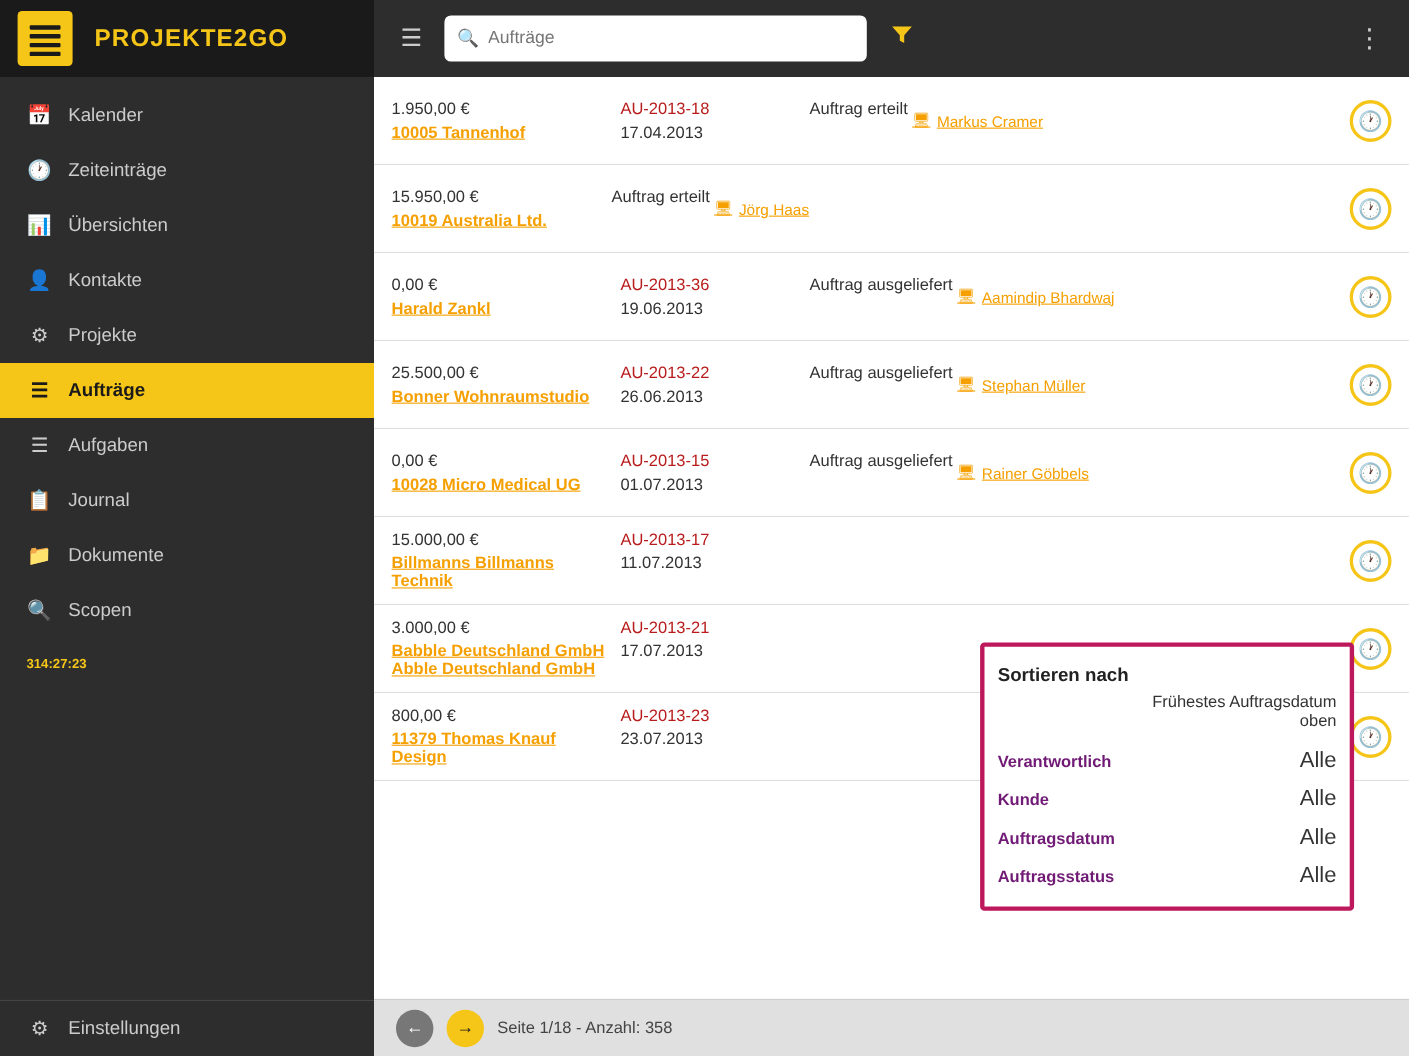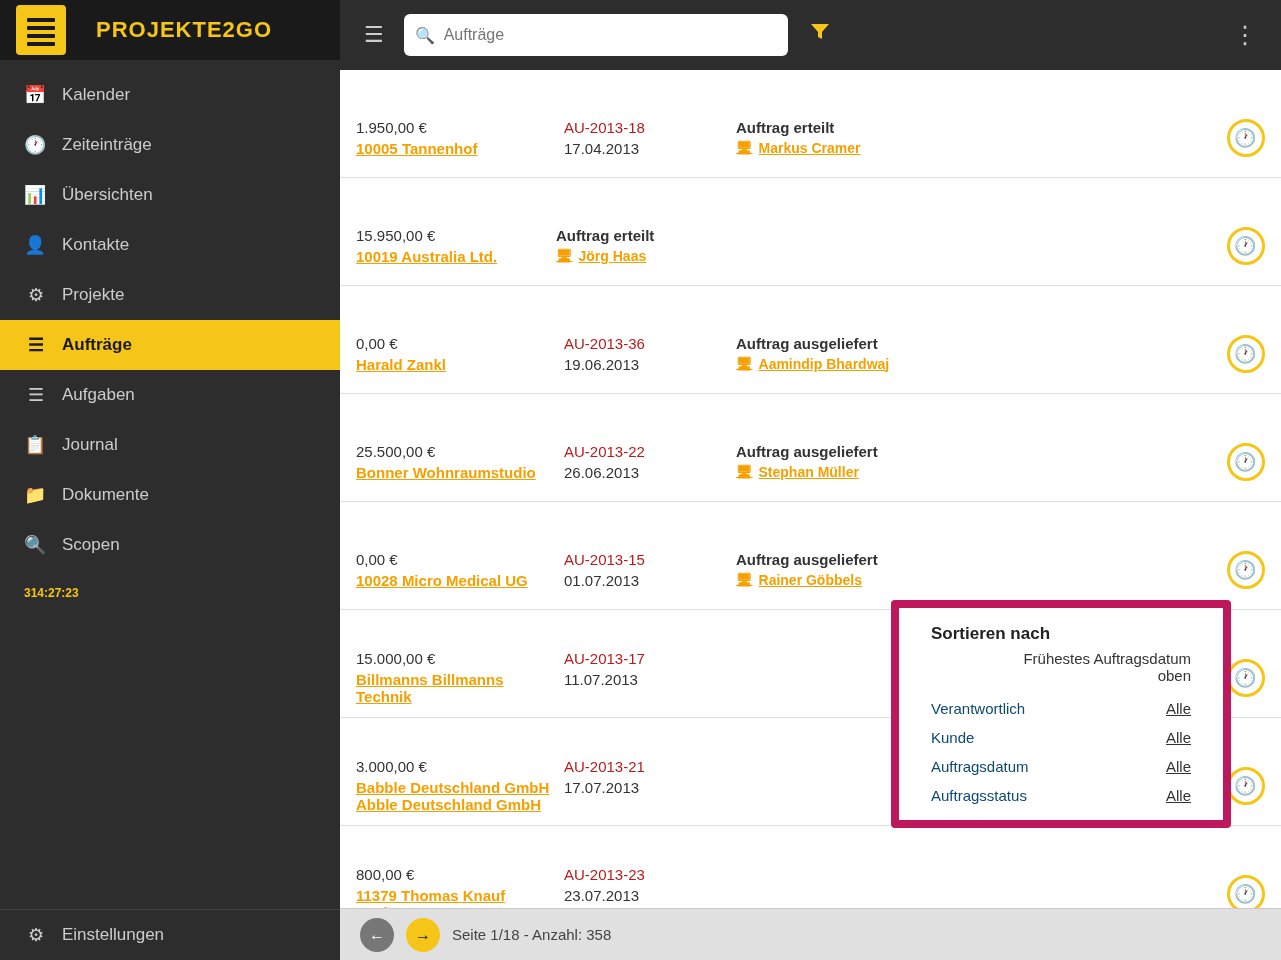--- a/index.html
+++ b/index.html
@@ -12,22 +12,22 @@
       background: #2d2d2d;
       display: flex;
       flex-direction: column;
       height: 100%;
     }
     .sidebar-header {
       background: #1a1a1a;
       display: flex;
       align-items: center;
       padding: 0 16px;
-      height: 60px;
-      gap: 30px;
+      height: 70px;
+      gap: 20px;
     }
     .logo-icon {
       background: #f5c518;
       width: 50px;
       height: 50px;
       display: flex; align-items: center; justify-content: center;
       border-radius: 4px;
     }
     .logo-icon svg { width: 32px; height: 32px; fill: #1a1a1a; }
     .logo-text { color: white; font-size: 22px; font-weight: bold; letter-spacing: 1px; }
@@ -123,36 +123,35 @@
     }
 
     .list-row {
       display: flex;
       align-items: center;
       border-bottom: 1px solid #e0e0e0;
       padding: 12px 16px;
       min-height: 80px;
       background: white;
       gap: 0;
-      margin-top: 28px;
     }
 
     .row-content {
       flex: 1;
       display: grid;
       grid-template-columns: 200px 180px 1fr;
       gap: 0;
     }
     .col-amount-name { display: flex; flex-direction: column; gap: 4px; }
     .amount { color: #333; font-size: 15px; }
     .row-link { color: #f5a000; text-decoration: underline; font-size: 15px; font-weight: 600; cursor: pointer; }
     .col-id-date { display: flex; flex-direction: column; gap: 4px; padding-left: 8px; }
     .order-id { color: #b91c1c; font-size: 15px; }
     .order-date { color: #333; font-size: 15px; }
-    .col-status-person { display: flex; flex-direction: column; gap: 4px; font-weight: bold; }
+    .col-status-person { display: flex; flex-direction: row; gap: 4px; }
     .status-text { color: #333; font-size: 15px; }
     .person-link { color: #f5a000; text-decoration: underline; font-size: 14px; cursor: pointer; display: flex; align-items: center; gap: 6px; }
     .person-icon { font-size: 13px; }
 
     .timer-btn {
       width: 38px; height: 38px;
       border-radius: 50%;
       border: 3px solid #f5c518;
       background: white;
       display: flex; align-items: center; justify-content: center;
@@ -162,37 +161,37 @@
       flex-shrink: 0;
       margin-left: 8px;
     }
 
     
     .filter-popup {
       position: absolute;
       right: 50px;
       bottom: 80px;
       background: white;
-      border: 8px solid #be185d;
+      border: 4px solid #be185d;
       border-radius: 4px;
       width: 340px;
-      padding: 16px 32px;
+      padding: 16px 12px;
       z-index: 100;
     }
     .filter-popup-row {
       display: flex;
       justify-content: space-between;
       align-items: baseline;
       margin-bottom: 12px;
     }
     .filter-popup-row:first-child { margin-bottom: 6px; }
     .filter-sort-title { font-size: 17px; font-weight: bold; color: #222; }
     .filter-sort-value { font-size: 15px; color: #333; text-align: right; }
-    .filter-label { font-size: 15px; font-weight: normal; color: #0c4a6e; }
-    .filter-value { font-size: 15px; color: #333; text-decoration: underline; }
+    .filter-label { font-size: 15px; font-weight: bold; color: #701a75; }
+    .filter-value { font-size: 20px; color: #333; }
 
     
     .bottombar {
       background: #e0e0e0;
       height: 52px;
       display: flex;
       align-items: center;
       padding: 0 20px;
       gap: 12px;
       border-top: 1px solid #ccc;

